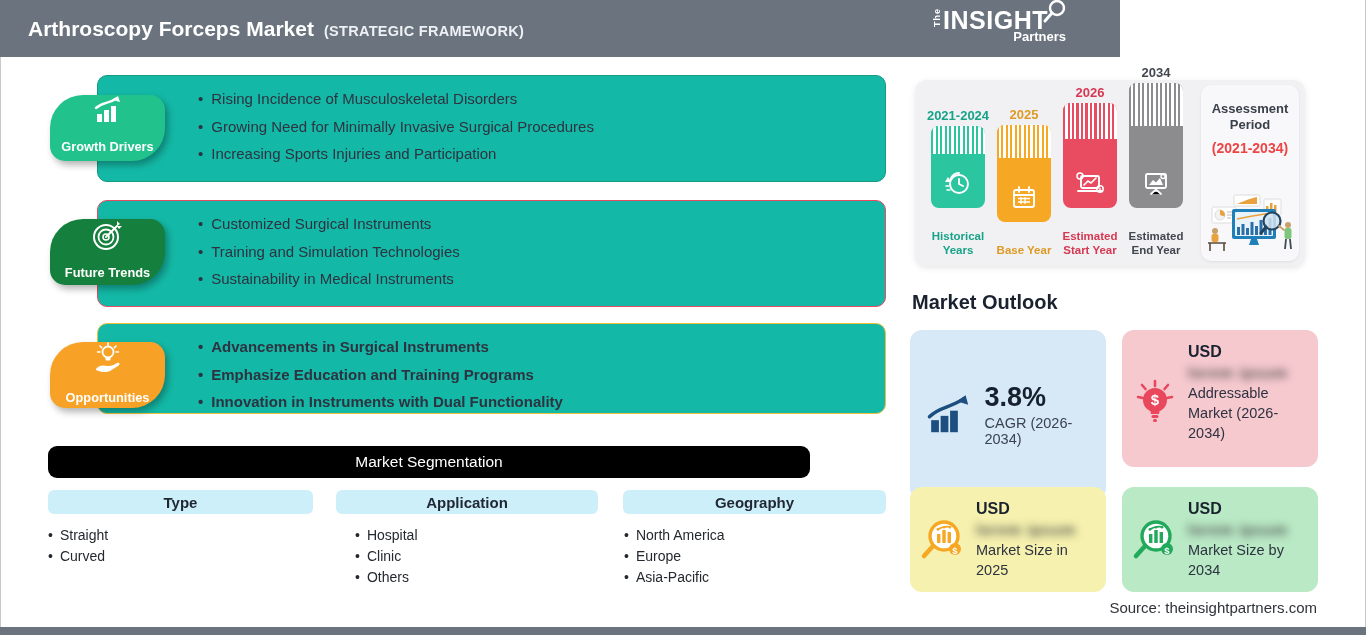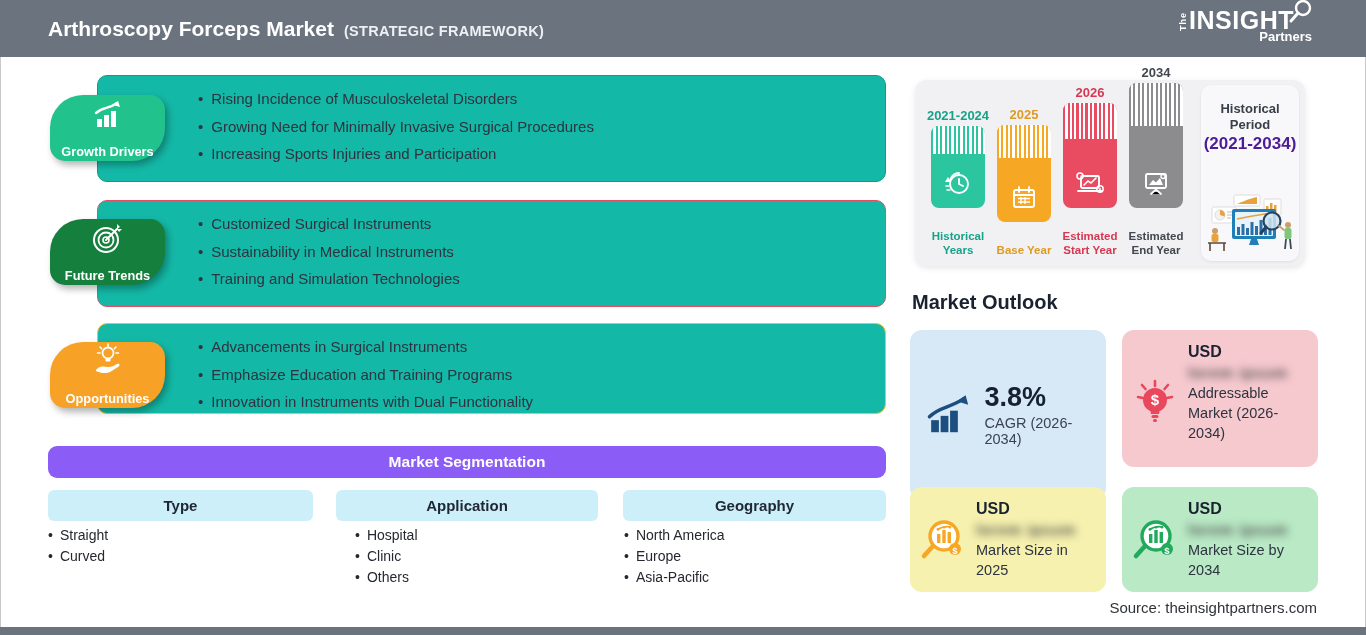--- a/index.html
+++ b/index.html
@@ -4,60 +4,60 @@
 <style>
   * { margin:0; padding:0; box-sizing:border-box; }
   html,body { background:#e9e9e9; }
   #page {
     position:relative; width:1366px; height:635px; background:#ffffff;
     font-family:"Liberation Sans", sans-serif; overflow:hidden;
     box-shadow: inset 1px 0 0 #c9c9c9, inset -1px 0 0 #c9c9c9;
   }
   
   .header {
-    position:absolute; top:0; left:0; width:1366px; height:57px;
-    background:#6a737e; display:flex; align-items:center; padding:0 30px 0 48px;
+    position:absolute; top:0; left:0; width:1120px; height:57px;
+    background:#6a737e; display:flex; align-items:center; padding:0 30px 0 28px;
   }
   .title-wrap { display:flex; align-items:baseline; gap:10px; }
   .title { color:#ffffff; font-size:21px; font-weight:700; }
   .subtitle { color:#eef1f4; font-size:14.5px; font-weight:600; letter-spacing:.3px; }
   .logo { position:absolute; right:58px; top:8px; color:#fff; display:flex; flex-direction:column; align-items:flex-end; }
-  .logo-top { display:flex; align-items:flex-end; position:relative; padding-right:14px; }
+  .logo-top { display:flex; align-items:flex-start; position:relative; padding-right:14px; }
   .logo-the { font-size:9px; font-weight:700; letter-spacing:1px; writing-mode:vertical-rl; transform:rotate(180deg); line-height:1; margin-right:1px; margin-bottom:2px;}
   .logo-insight { font-size:25px; font-weight:800; letter-spacing:.5px; line-height:1; }
   .logo-mag { position:absolute; right:-6px; top:-9px; }
   .logo-partners { font-size:13px; font-weight:700; margin-top:-3px; margin-right:-4px; line-height:1; }
   
   .fw-box {
     position:absolute; left:97px; width:789px; border-radius:10px; background:#14b8a6;
     border:1.6px solid; padding:14px 20px 10px 100px;
   }
   .fw-box ul { list-style:none; }
   .fw-box li { font-size:15px; color:#2d3340; margin-bottom:10.5px; display:flex; align-items:baseline; }
   .fw-box li::before { content:"•"; color:#2d3340; margin-right:8px; font-size:15px; }
   .box-drivers { top:75px; height:107px; border-color:#169a80; }
   .box-trends  { top:200px; height:107px; border-color:#e94b60; }
-  .box-opps    { top:323px; height:91px; border-color:#ecc23d; }
+  .box-opps    { top:323px; height:91px; border-color:#ecc23d;font-weight:bold; }
   .badge {
     position:absolute; left:50px; width:115px; height:66px; z-index:3;
     border-radius:33px 15px 33px 15px; box-shadow:3px 4px 7px rgba(0,0,0,.30);
-    display:flex; flex-direction:column; align-items:center; justify-content:flex-end; gap:14px;
+    display:flex; flex-direction:column; align-items:center; justify-content:flex-start; gap:14px;
   }
   .badge-label { color:#fff; font-size:12.8px; font-weight:700; line-height:1; padding-bottom:2px; }
   .badge-drivers { top:95px;  background:#22c28d; }
   .badge-trends  { top:219px; background:#15803d; }
   .badge-opps    { top:342px; background:#f7a127; }
   
   .seg-bar {
-    position:absolute; left:48px; top:446px; width:838px; height:32px; background:#8b5cf6;
+    position:absolute; left:48px; top:446px; width:762px; height:32px; background:#000000;
     border-radius:9px; display:flex; align-items:center; justify-content:center;
-    color:#fff; font-size:15.5px; font-weight:700;
+    color:#fff; font-size:15.5px; font-weight:400;
   }
   .seg-pill {
-    position:absolute; top:490px; height:31px; background:#cdeffa; border-radius:6px;
+    position:absolute; top:490px; height:24px; background:#cdeffa; border-radius:6px;
     display:flex; align-items:center; justify-content:center;
     font-size:15px; font-weight:700; color:#1f2733;
   }
   .pill-type { left:48px; width:265px; }
   .pill-app  { left:336px; width:262px; }
   .pill-geo  { left:623px; width:263px; }
   .seg-list { position:absolute; top:525px; list-style:none; }
   .seg-list li { font-size:14px; color:#25292f; line-height:21px; display:flex; align-items:baseline; }
   .seg-list li::before { content:"•"; margin-right:7px; color:#25292f; }
   .list-type { left:48px; }
@@ -83,21 +83,21 @@
   .c-teal   { color:#18a389; } .b-teal   { background:#2bc6a0; --c:#2bc6a0; }
   .c-orange { color:#dd9a24; } .b-orange { background:#f6a723; --c:#f6a723; }
   .c-red    { color:#d63852; } .b-red    { background:#e94b60; --c:#e94b60; }
   .c-dark   { color:#42474f; } .b-gray   { background:#8c8c8e; --c:#8c8c8e; }
   .assess {
     position:absolute; right:6px; top:5px; width:98px; height:176px;
     background:#f8f8fa; border-radius:10px; box-shadow:0 1px 3px rgba(0,0,0,.08);
     display:flex; flex-direction:column; align-items:center; padding-top:16px;
   }
   .assess-title { font-size:13px; font-weight:700; color:#3a4049; text-align:center; line-height:1.25; }
-  .assess-range { font-size:17px; font-weight:600; color:#4c1d95; }
+  .assess-range { font-size:14px; font-weight:600; color:#ef4444; margin-top:6px; }
   .assess svg { margin-top:auto; margin-bottom:4px; }
   
   .outlook-title { position:absolute; left:912px; top:291px; font-size:20px; font-weight:700; color:#1a2230; }
   .card { position:absolute; border-radius:12px; }
   .card-cagr  { left:910px; top:330px; width:196px; height:170px; background:#d7e9f6;
                 display:flex; align-items:center; gap:12px; padding:0 14px 0 16px; }
   .card-pink  { left:1122px; top:330px; width:196px; height:137px; background:#f6c9cf; }
   .card-yel   { left:910px; top:487px; width:196px; height:105px; background:#f6f1ae; }
   .card-grn   { left:1122px; top:487px; width:196px; height:105px; background:#b9e9c5; }
   .cagr-value { font-size:27px; font-weight:800; color:#16202e; line-height:1.1; }
@@ -149,22 +149,22 @@
       <rect x="22" y="11" width="5" height="16" fill="#fff"></rect>
       <path d="M7 13 C 14 7, 20 9, 28 3" fill="none" stroke="#fff" stroke-width="2.4" stroke-linecap="round"></path>
       <path d="M29 1 L31 7 L24 5 Z" fill="#fff"></path>
     </svg>
     <span class="badge-label">Growth Drivers</span>
   </div>
 
   <div class="fw-box box-trends">
     <ul>
       <li>Customized Surgical Instruments</li>
+      <li>Training and Simulation Technologies</li>
       <li>Sustainability in Medical Instruments</li>
-      <li>Training and Simulation Technologies</li>
     </ul>
   </div>
   <div class="badge badge-trends">
     <svg width="36" height="34" viewBox="0 0 36 34">
       <circle cx="16" cy="18" r="12" fill="none" stroke="#fff" stroke-width="2"></circle>
       <circle cx="16" cy="18" r="7.5" fill="none" stroke="#fff" stroke-width="1.8"></circle>
       <circle cx="16" cy="18" r="3" fill="none" stroke="#fff" stroke-width="1.6"></circle>
       <path d="M16 18 L27 7" stroke="#fff" stroke-width="2" stroke-linecap="round"></path>
       <path d="M27 7 L27 2 L30 5 Z" fill="#fff"></path>
       <path d="M27 7 L32 7 L29 10 Z" fill="#fff"></path>
@@ -259,21 +259,21 @@
             <path d="M8 17 L12 12 L15 14.5 L19 10 L22 17 Z" fill="#fff"></path>
             <circle cx="22" cy="8.5" r="2" fill="none" stroke="#fff" stroke-width="1.3"></circle>
             <path d="M15 20 L15 23 M10 26 L15 21.5 L20 26" stroke="#fff" stroke-width="1.8" stroke-linecap="round"></path>
           </svg>
         </div>
         <div class="tcap c-dark">Estimated End Year</div>
       </div>
     </div>
 
     <div class="assess">
-      <div class="assess-title">Historical Period</div>
+      <div class="assess-title">Assessment Period</div>
       <div class="assess-range">(2021-2034)</div>
       <svg width="92" height="64" viewBox="0 0 92 64">
         <rect x="30" y="2" width="26" height="11" rx="1.5" fill="#fff" stroke="#dcdcdc"></rect>
         <path d="M33 11 C 38 9, 44 6, 53 4 L53 11 Z" fill="#e8a13c"></path>
         <rect x="60" y="6" width="17" height="16" rx="1.5" fill="#fff" stroke="#dcdcdc"></rect>
         <rect x="62" y="13" width="2.5" height="7" fill="#e8a13c"></rect>
         <rect x="66" y="10" width="2.5" height="10" fill="#e8a13c"></rect>
         <rect x="70" y="12" width="2.5" height="8" fill="#e8a13c"></rect>
         <rect x="8" y="14" width="24" height="16" rx="1.5" fill="#fff" stroke="#dcdcdc"></rect>
         <circle cx="16" cy="22" r="5" fill="#f2f2f2" stroke="#dcdcdc"></circle>

